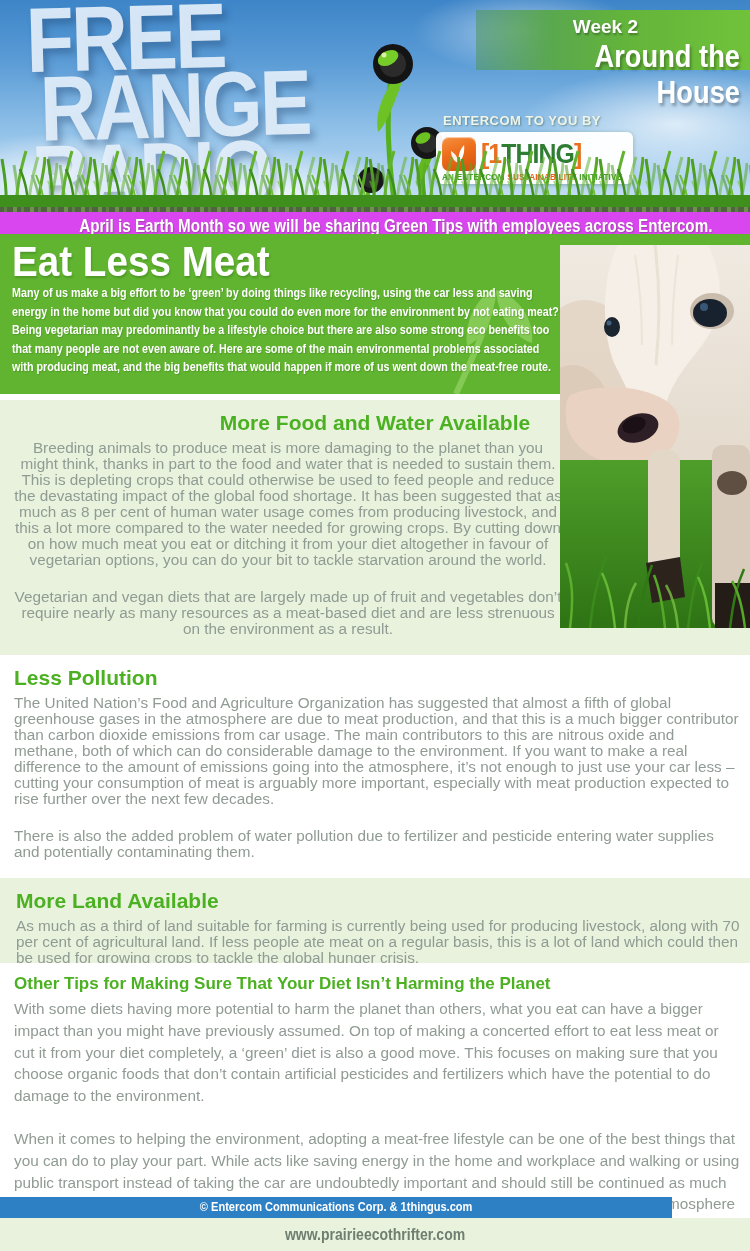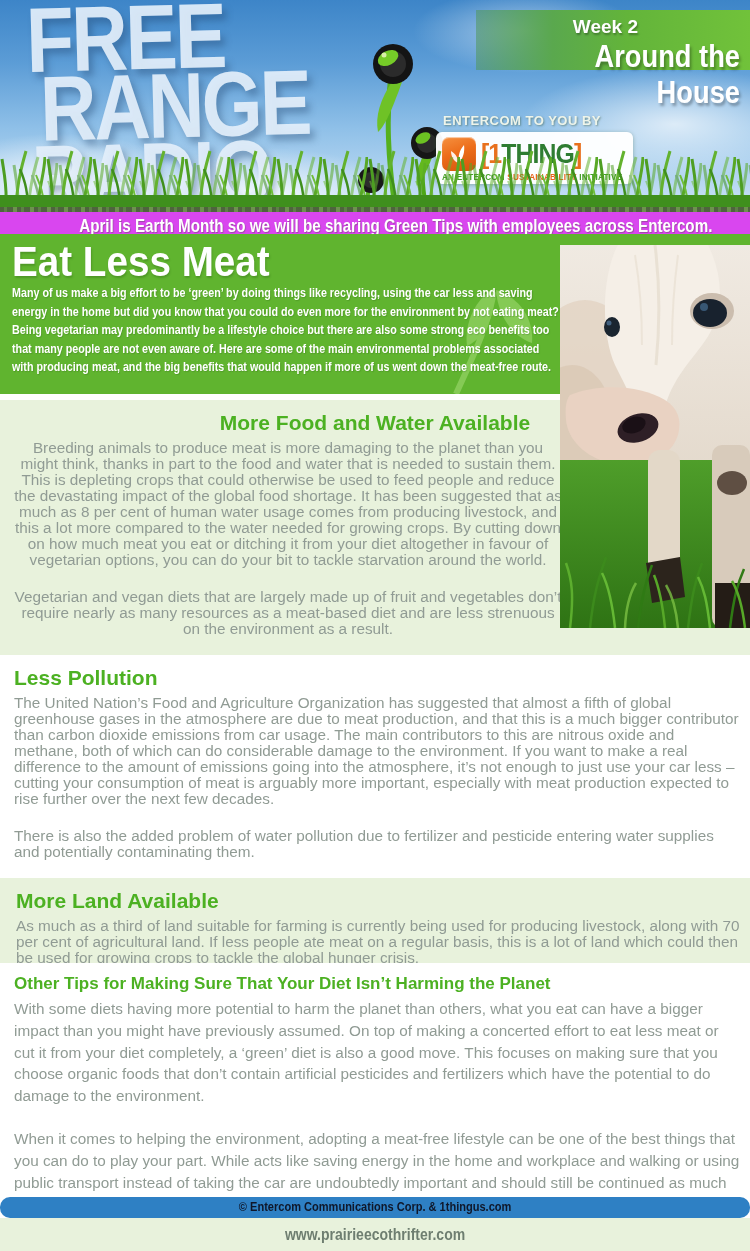--- a/index.html
+++ b/index.html
@@ -134,22 +134,22 @@
   .sec-pollution .sec-p, .sec-land .sec-p, .sec-tips .sec-p { width:727px; }
   .sec-tips .sec-p { line-height:21.8px; }
 
   
   .cow-photo {
     position:absolute; left:560px; top:245px; width:190px; height:383px; z-index:5;
   }
 
   
   .footer-blue {
-    position:absolute; left:0; top:1197px; width:750px; height:21px;
-    background:#2e80c4; text-align:center; color:#0f172a;border-radius:10px;
+    position:absolute; left:0; top:1197px; width:672px; height:21px;
+    background:#2e80c4; text-align:center; color:#ffffff;
   }
   .footer-copy {
     display:inline-block; margin-top:3px; font-weight:bold; font-size:12px;
     transform:scaleX(.92); transform-origin:50% 50%; white-space:nowrap;
   }
   .footer-green {
     position:absolute; left:0; top:1218px; width:750px; height:33px;
     background:#e8f2dc; text-align:center;
   }
   .footer-site {

